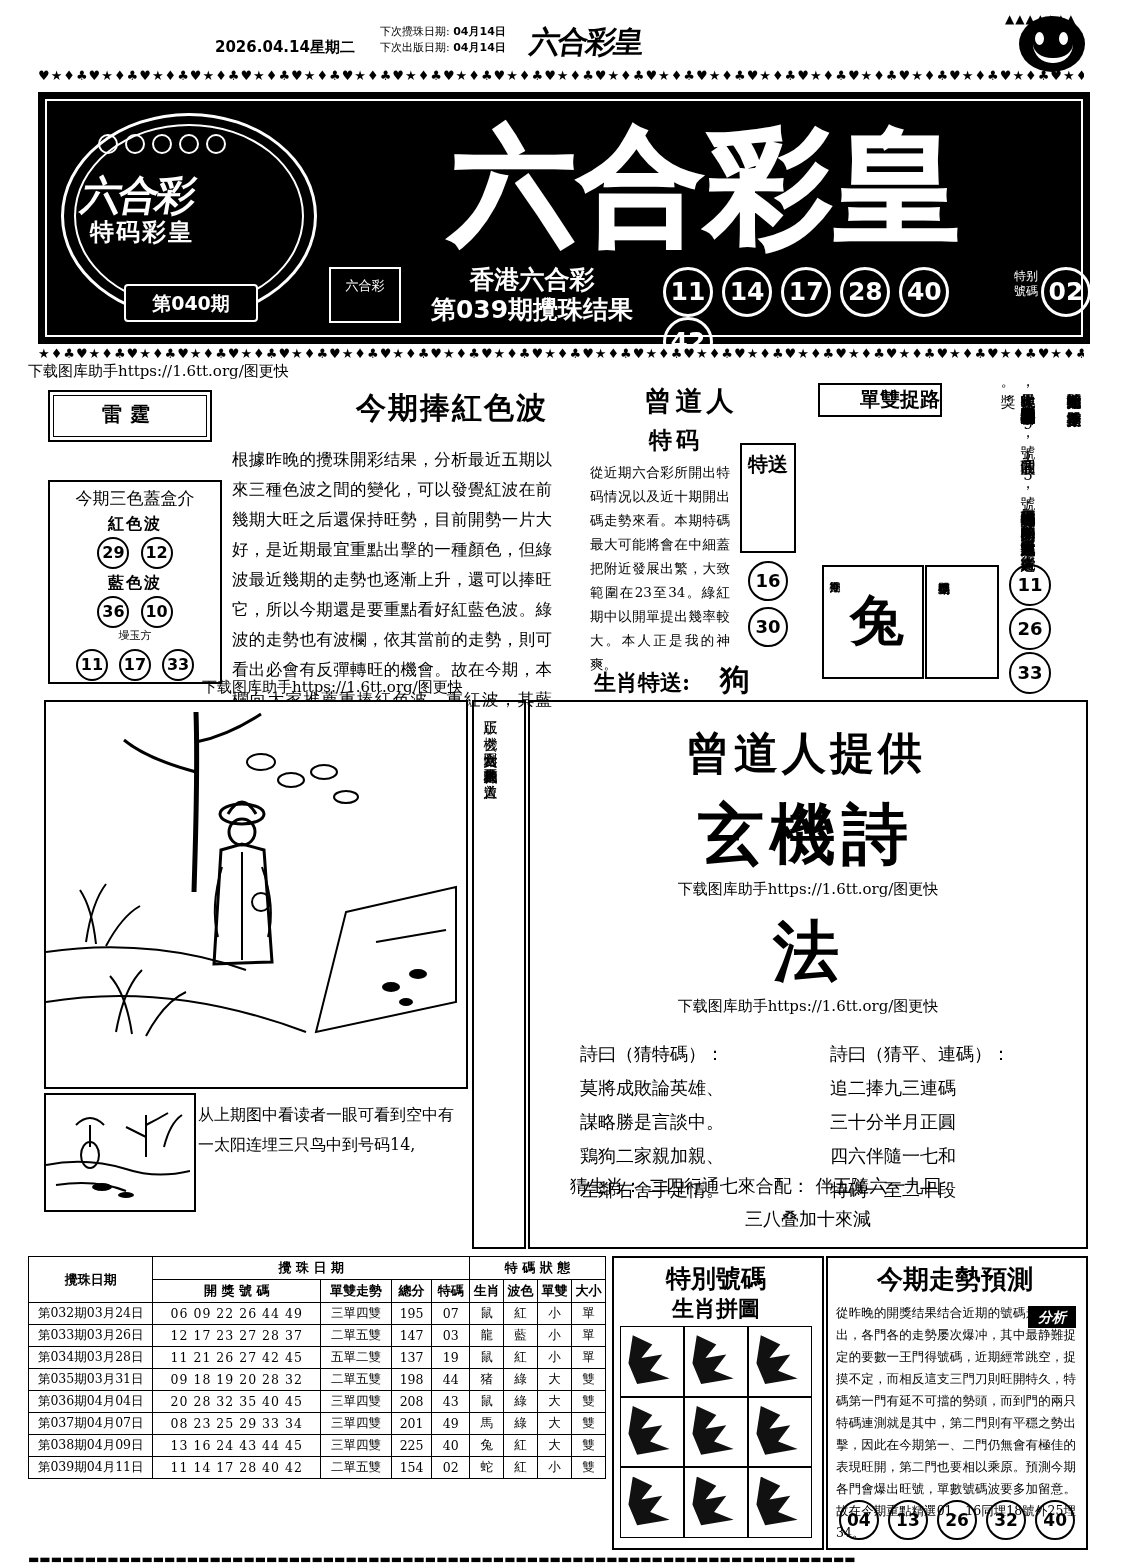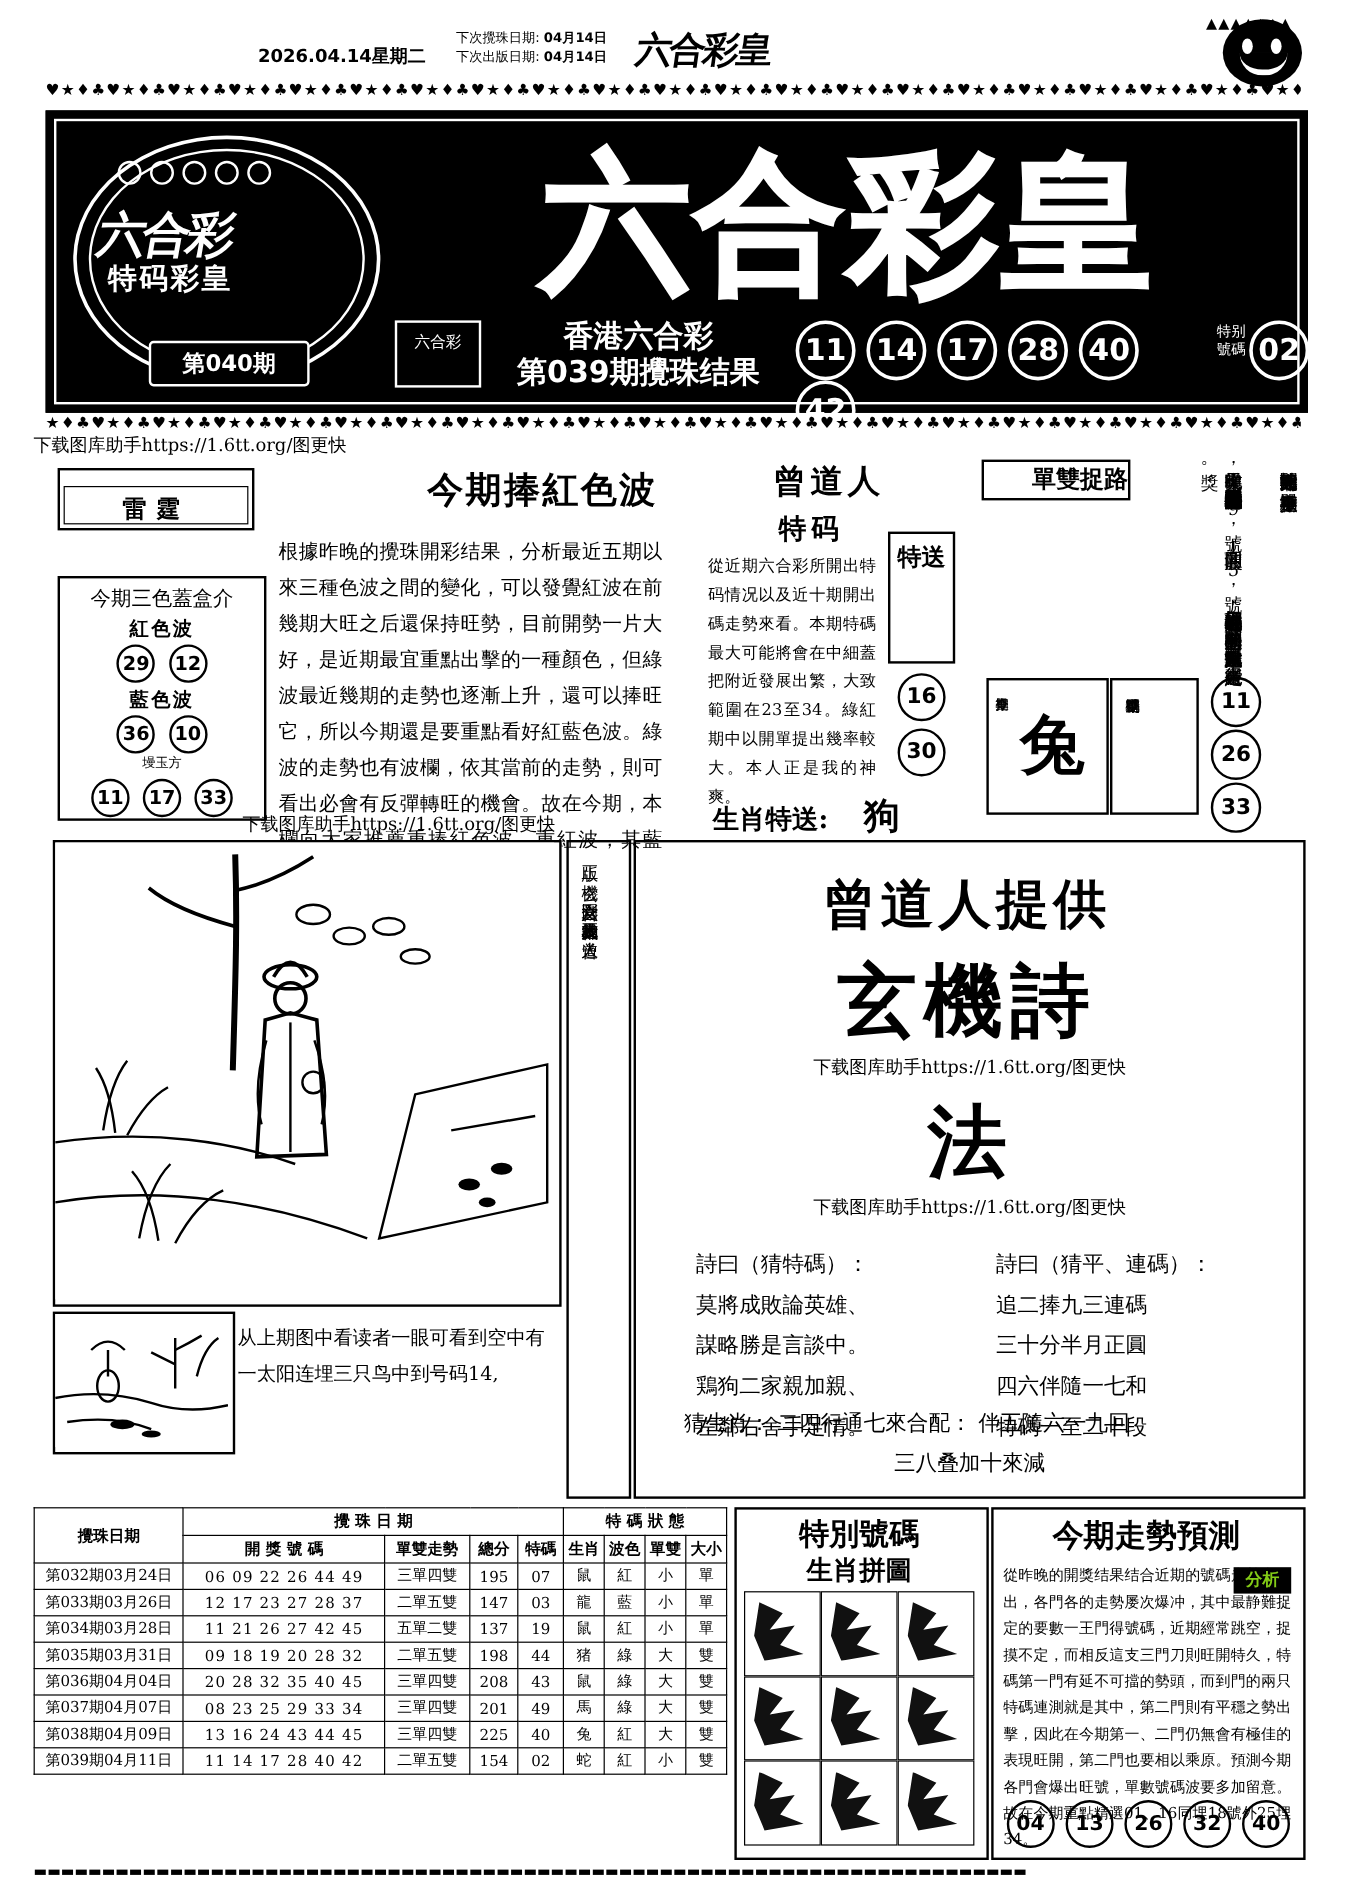--- a/index.html
+++ b/index.html
@@ -32,21 +32,21 @@
   .rb-label{position:absolute;left:0;top:2px;width:72px;height:56px;border:2px solid #fff;color:#fff;font-size:13px;text-align:center;line-height:17px;padding-top:8px;box-sizing:border-box;}
   .rb-title{position:absolute;left:78px;top:0;width:250px;color:#fff;font-size:25px;font-weight:bold;line-height:30px;text-align:center;}
   .balls{position:absolute;left:334px;top:2px;width:340px;height:56px;}
   .ball{display:inline-block;width:44px;height:44px;border:3px solid #fff;border-radius:50%;color:#fff;font-size:25px;font-weight:bold;text-align:center;line-height:44px;margin-right:4px;}
   .spec-label{position:absolute;left:680px;top:4px;width:34px;color:#fff;font-size:12px;line-height:15px;text-align:center;}
   .ball.special{position:absolute;left:712px;top:2px;margin:0;}
   
   .linktxt{font-size:15px;font-family:"DejaVu Serif","Liberation Serif",serif;}
   
   .leftbox{left:48px;top:390px;width:160px;height:48px;border:2px solid #000;}
-  .leftbox .in{position:absolute;left:3px;top:3px;right:3px;bottom:3px;border:1px solid #000;text-align:center;font-size:20px;font-weight:bold;line-height:36px;letter-spacing:8px;margin-top:10px;}
+  .leftbox .in{position:absolute;left:3px;top:3px;right:3px;bottom:3px;border:1px solid #000;text-align:center;font-size:20px;font-weight:bold;line-height:36px;letter-spacing:8px;}
   .colorbox{left:48px;top:480px;width:170px;height:200px;border:2px solid #000;}
   .colorbox h4{margin:0;padding-top:5px;text-align:center;font-size:17px;font-weight:normal;}
   .cb-sec{margin-top:4px;text-align:center;}
   .cb-sec .lbl{font-size:16px;font-weight:bold;letter-spacing:2px;}
   .cb-num{display:inline-block;width:28px;height:28px;border:2px solid #000;border-radius:50%;text-align:center;line-height:28px;font-size:16px;font-weight:bold;margin:2px 3px 0;}
   .cb-sub{font-size:11px;text-align:center;}
   
   .art-title{left:228px;top:388px;width:320px;text-align:right;font-size:30px;font-weight:bold;font-family:"DejaVu Serif","Liberation Serif",serif;letter-spacing:2px;}
   .art-body{left:232px;top:445px;width:320px;font-size:16.5px;line-height:30px;text-align:justify;font-family:"DejaVu Serif","Liberation Serif",serif;}
   
@@ -95,21 +95,21 @@
   
   .spblock{left:612px;top:1256px;width:208px;height:290px;border:2px solid #000;}
   .spblock .h{position:absolute;left:0;top:4px;width:204px;text-align:center;font-size:25px;font-weight:bold;font-family:"DejaVu Serif","Liberation Serif",serif;}
   .spblock .h2{position:absolute;left:0;top:36px;width:204px;text-align:center;font-size:22px;font-weight:bold;font-family:"DejaVu Serif","Liberation Serif",serif;}
   .spgrid{position:absolute;left:6px;top:68px;width:192px;height:212px;display:grid;grid-template-columns:repeat(3,1fr);grid-template-rows:repeat(3,1fr);}
   .spgrid div{border:1px solid #000;position:relative;overflow:hidden;background:#fff;}
   .spgrid div:after{content:"";position:absolute;left:12%;top:12%;width:70%;height:74%;background:#111;clip-path:polygon(10% 0,55% 18%,30% 45%,78% 38%,50% 70%,95% 85%,20% 96%,0 55%);}
   
   .fcblock{left:826px;top:1256px;width:258px;height:290px;border:2px solid #000;}
   .fcblock .h{position:absolute;left:0;top:4px;width:254px;text-align:center;font-size:26px;font-weight:bold;font-family:"DejaVu Serif","Liberation Serif",serif;}
-  .fcblock .tag{position:absolute;right:10px;top:48px;width:48px;height:22px;background:#000;color:#84cc16;text-align:center;font-size:14px;line-height:22px;font-weight:bold;}
+  .fcblock .tag{position:absolute;right:10px;top:48px;width:48px;height:22px;background:#000;color:#ffffff;text-align:center;font-size:14px;line-height:22px;font-weight:bold;font-style:italic;}
   .fcblock .body{position:absolute;left:8px;top:44px;width:240px;font-size:12.5px;line-height:22px;text-align:justify;font-family:"DejaVu Serif","Liberation Serif",serif;}
   .fcnums{position:absolute;left:6px;bottom:8px;width:246px;text-align:center;}
   .fcnums .n{display:inline-block;width:36px;height:36px;border:2px solid #000;border-radius:50%;text-align:center;line-height:36px;font-size:17px;font-weight:bold;margin:0 2px;}
   .btmline{left:28px;top:1552px;width:1060px;height:14px;font-size:12px;overflow:hidden;white-space:nowrap;}
 </style>
 </head>
 <body>
 
 <div class="page">
 

